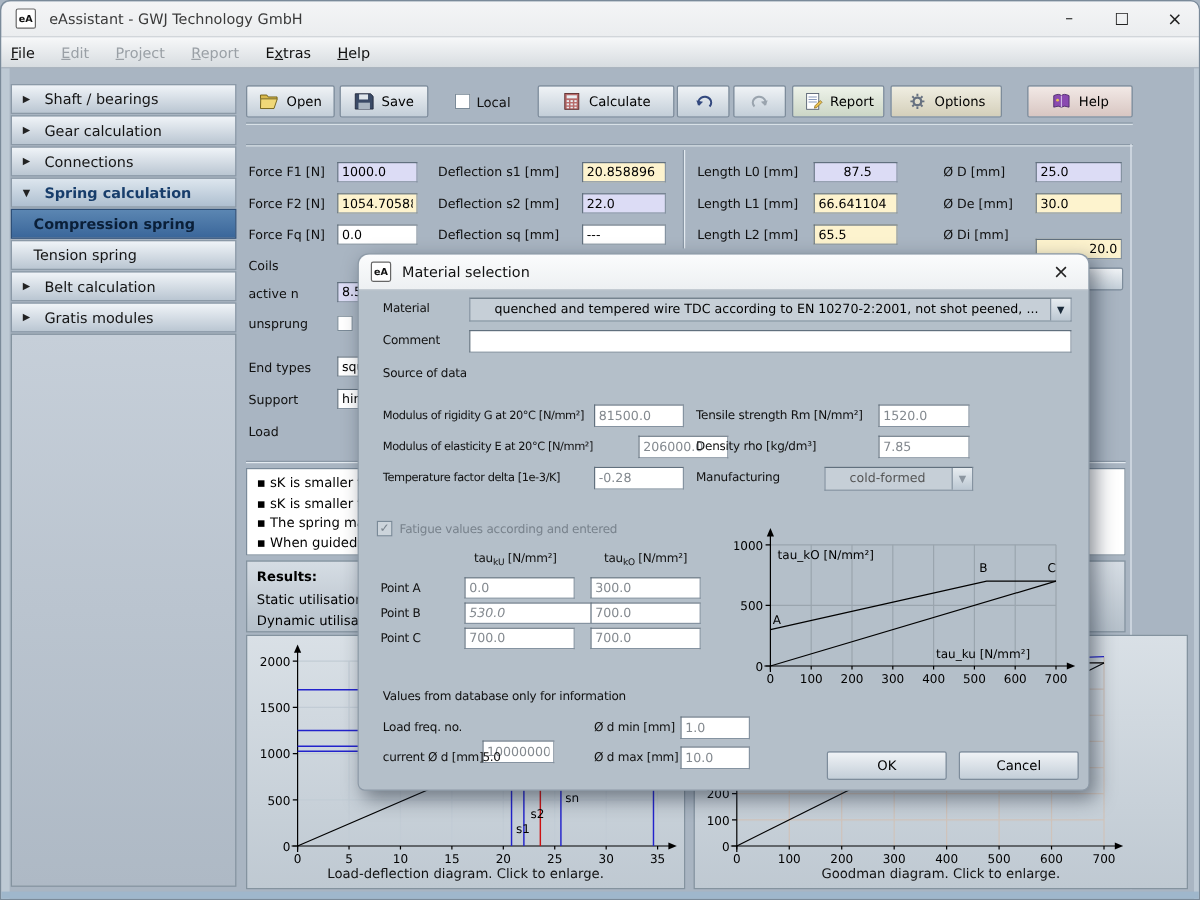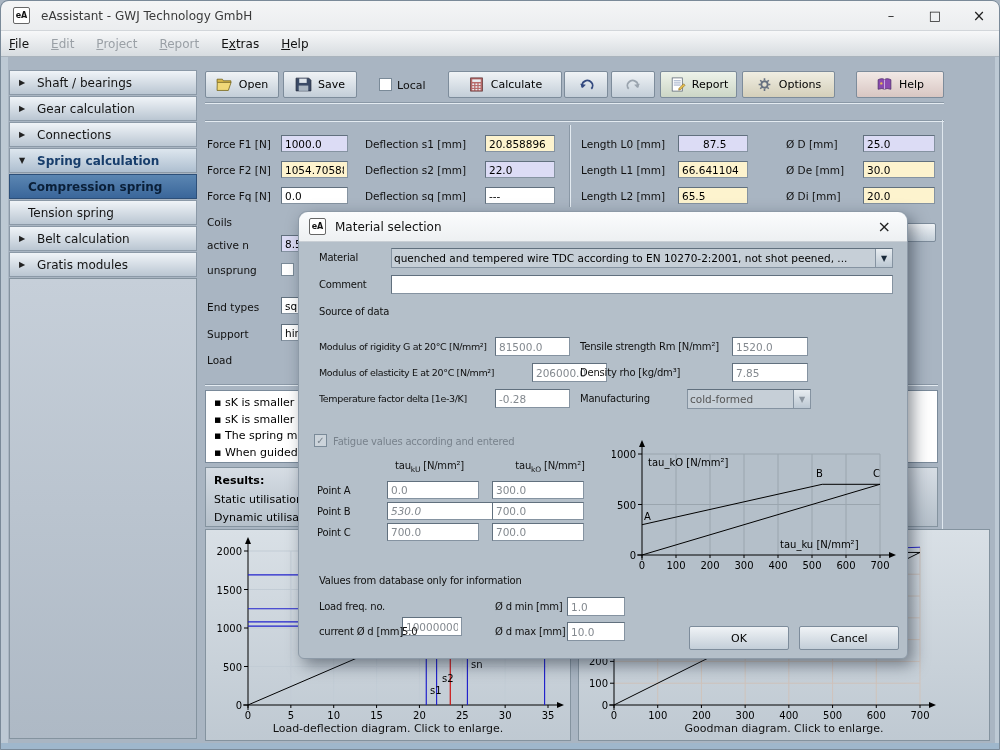--- a/index.html
+++ b/index.html
@@ -24,21 +24,21 @@
 .menu-item.dis{color:#9aa0a6}
 .menu-item u{text-decoration:underline}
 .side-item{position:absolute;left:8px;width:188px;height:25px;display:flex;align-items:center;padding-left:9px;gap:8px;background:linear-gradient(#f0f4f8,#bac6d2);border:1px solid #8b99a7;font-size:12px;color:#141414}
 .side-item .arr{font-size:8px;color:#222;width:10px}
 .side-item.hdr-open{color:#173d6b;font-weight:bold;background:linear-gradient(#dde6ee,#aebfd0)}
 .side-item.sel{background:linear-gradient(#5b86b2,#3a669a);color:#0a1f38;font-weight:bold;border-color:#2d4f78}
 .side-item.child{padding-left:18px}
 .cb{position:absolute;width:13px;height:13px;background:#fff;border:1px solid #7a8a98;font-size:10px;line-height:11px;text-align:center;color:#444}
 .cb.disabled{background:#ccd4db;color:#79838d}
 .combo{position:absolute;border:1px solid #8593a1;border-top-color:#61707e;background:#c6cfd7;font-size:10.5px;color:#000;display:flex;align-items:center}
-.combo .txt{flex:1;padding:0 2px;white-space:nowrap;overflow:hidden}
+.combo .txt{flex:1;padding:0 20px;white-space:nowrap;overflow:hidden}
 .combo .arrow-box{width:17px;height:100%;border-left:1px solid #8593a1;background:linear-gradient(#e7ecf0,#bcc8d3);display:flex;align-items:center;justify-content:center;font-size:8px;color:#1a2a3a}
 .combo .arrow-box.dis{color:#8c96a0}
 .dlbl{position:absolute;font-size:10px;letter-spacing:-0.2px;color:#101010;white-space:nowrap}
 .dlbl.tight{font-size:9.5px;letter-spacing:-0.35px;max-width:176px;overflow:hidden}
 .dlbl.gray{color:#78828c}
 .dialog{position:absolute;left:297px;top:210px;width:610px;height:448px;background:#b4bfc9;border:1px solid #8d9aa7;border-radius:9px 9px 6px 6px;box-shadow:5px 6px 16px rgba(25,35,50,.5);z-index:50}
 .dlg-title{position:absolute;left:0;top:0;width:100%;height:30px;background:linear-gradient(#fbfcfd,#edf0f2);border-radius:9px 9px 0 0;border-bottom:1px solid #c9cfd5;display:flex;align-items:center;padding:0 10px;gap:9px}
 .eaicon{width:17px;height:17px;background:#fff;border:1px solid #666;border-radius:2px;font-size:8px;font-weight:bold;color:#111;display:flex;align-items:center;justify-content:center}
 .sepline{position:absolute;height:1px;background:#8a98a6;box-shadow:0 1px 0 #e4ebf1}
 .chart-caption{position:absolute;left:0;width:100%;text-align:center;font-size:11px;color:#111}
@@ -218,21 +218,21 @@
 <span class="lbl" style="left:580px;top:163px">Length L1 [mm]</span>
 <input class="fld bg-yel" style="left: 677px; top: 160px; width: 70px;" readonly="" value="66.641104">
 <span class="lbl" style="left:580px;top:189px">Length L2 [mm]</span>
 <input class="fld bg-yel" style="left: 677px; top: 186px; width: 70px;" readonly="" value="65.5">
 
 <span class="lbl" style="left:785px;top:137px">Ø D [mm]</span>
 <input class="fld bg-lav" style="left: 862px; top: 134px; width: 72px;" readonly="" value="25.0">
 <span class="lbl" style="left:785px;top:163px">Ø De [mm]</span>
 <input class="fld bg-yel" style="left: 862px; top: 160px; width: 72px;" readonly="" value="30.0">
 <span class="lbl" style="left:785px;top:189px">Ø Di [mm]</span>
-<input class="fld bg-yel" style="left: 862px; top: 186px; width: 72px;" readonly="" value="20.0">
+<input class="fld bg-yel" style="left: 862px; top: 198px; width: 72px; text-align: right;" readonly="" value="20.0">
 
 <span class="lbl" style="left:206px;top:215px">Coils</span>
 <span class="lbl" style="left:206px;top:238px">active n</span>
 <input class="fld bg-lav" style="left: 280px; top: 234px; width: 67px;" readonly="" value="8.5">
 <span class="lbl" style="left:206px;top:263px">unsprung</span>
 <div class="cb" style="left:280px;top:262px"></div>
 <span class="lbl" style="left:206px;top:300px">End types</span>
 <input class="fld" style="left: 280px; top: 296px; width: 67px;" readonly="" value="squ">
 <span class="lbl" style="left:206px;top:327px">Support</span>
 <input class="fld" style="left: 280px; top: 323px; width: 67px;" readonly="" value="hin">
@@ -413,21 +413,21 @@
   <span class="dlbl" style="left:281px;top:181px">Manufacturing</span>
   <div class="combo" style="left:388px;top:177px;width:124px;height:20px">
     <span class="txt" style="color:#555">cold-formed</span>
     <span class="arrow-box dis">▼</span>
   </div>
 
   <div class="cb disabled" style="left:15px;top:222px"><span>✓</span></div>
   <span class="dlbl gray" style="left:34px;top:224px">Fatigue values according and entered</span>
 
   <div class="dlbl" style="left:96px;top:248px;width:78px;text-align:left"><span>tau</span><sub style="font-size:7.5px">kU</sub><span> [N/mm²]</span></div>
-  <div class="dlbl" style="left:212px;top:248px;width:78px;text-align:center"><span>tau</span><sub style="font-size:7.5px">kO</sub><span> [N/mm²]</span></div>
+  <div class="dlbl" style="left:200px;top:248px;width:78px;text-align:center"><span>tau</span><sub style="font-size:7.5px">kO</sub><span> [N/mm²]</span></div>
 
   <span class="dlbl" style="left:18px;top:273px">Point A</span>
   <input class="fld gray-txt" style="left: 88px; top: 269px; width: 92px; height: 18px;" readonly="" value="0.0">
   <input class="fld gray-txt" style="left: 193px; top: 269px; width: 92px; height: 18px;" readonly="" value="300.0">
   <span class="dlbl" style="left:18px;top:294px">Point B</span>
   <input class="fld gray-txt" style="left: 88px; top: 290px; width: 112px; height: 18px; font-style: italic;" readonly="" value="530.0">
   <input class="fld gray-txt" style="left: 193px; top: 290px; width: 92px; height: 18px;" readonly="" value="700.0">
   <span class="dlbl" style="left:18px;top:315px">Point C</span>
   <input class="fld gray-txt" style="left: 88px; top: 311px; width: 92px; height: 18px;" readonly="" value="700.0">
   <input class="fld gray-txt" style="left: 193px; top: 311px; width: 92px; height: 18px;" readonly="" value="700.0">

